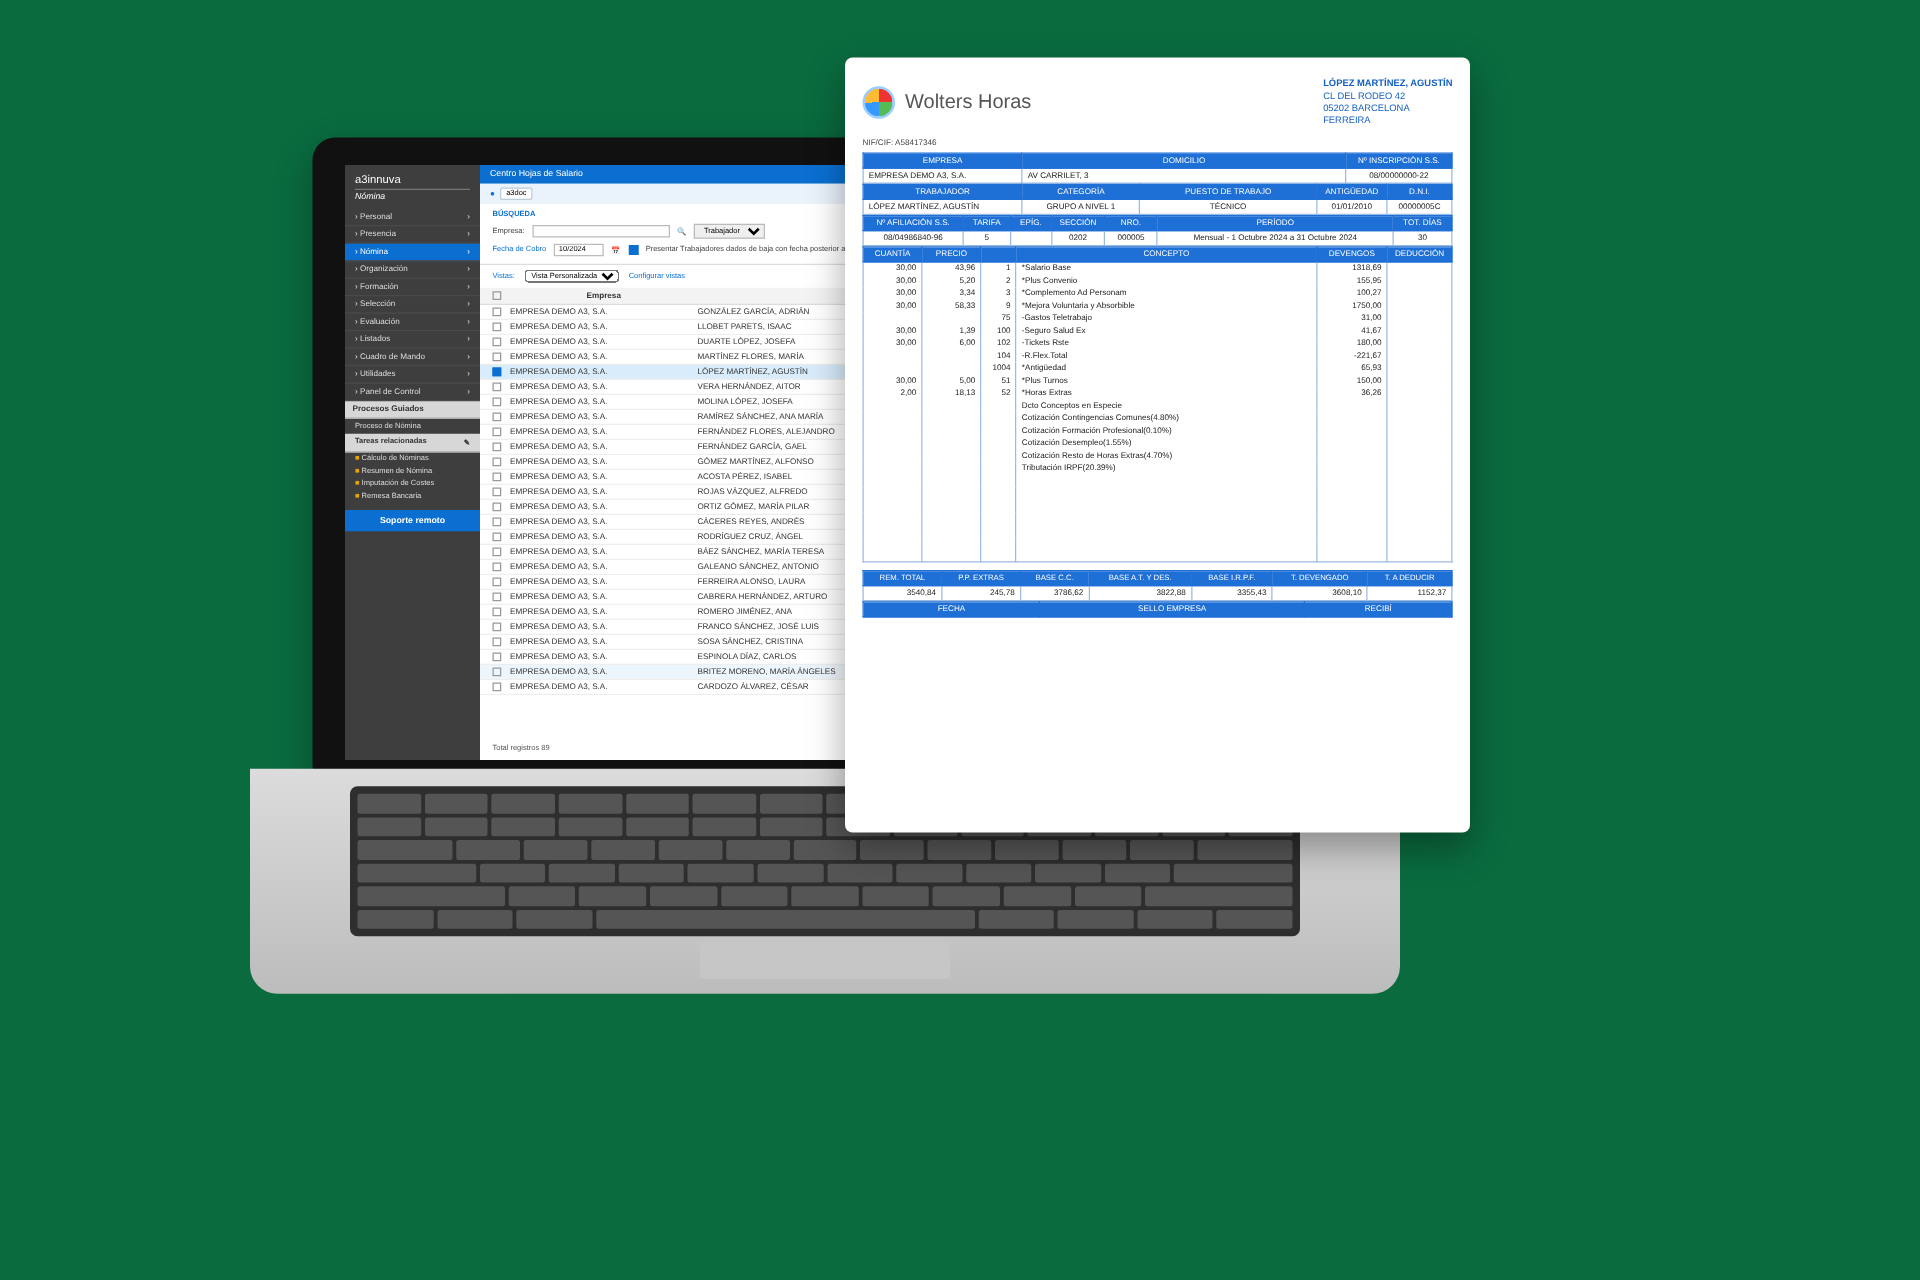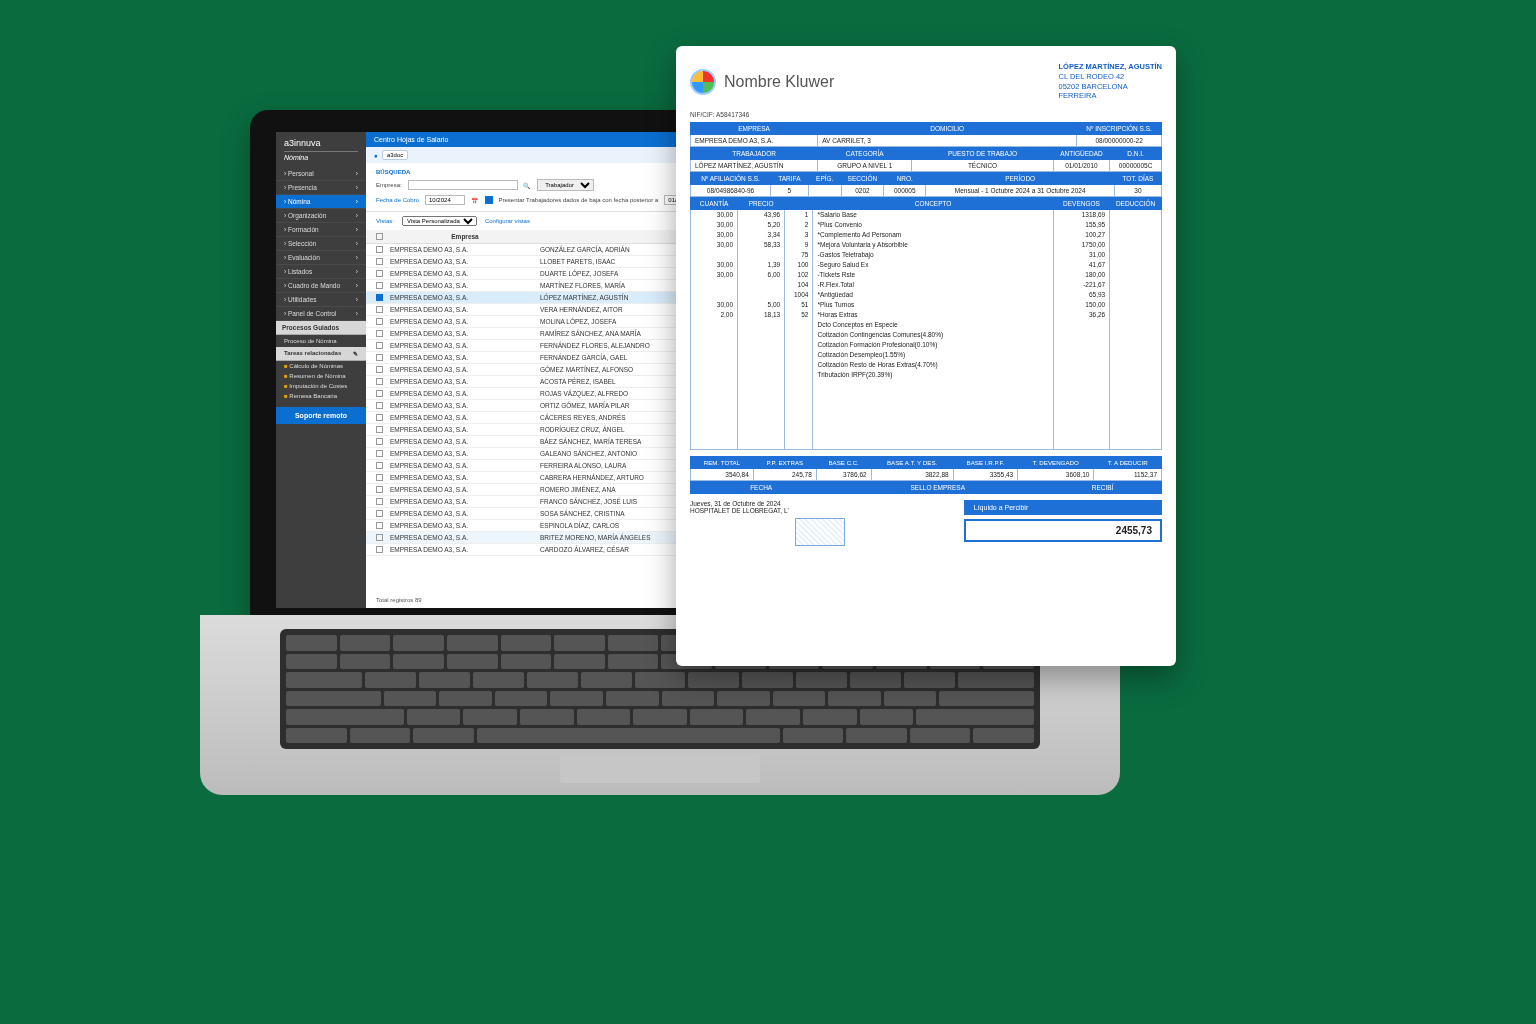--- a/index.html
+++ b/index.html
@@ -38,21 +38,21 @@
   .krow { display: flex; gap: 3px; }
   .key { flex: 1; background: #555; border-radius: 2px; }
   .trackpad {
     width: 200px; height: 30px; margin: 4px auto 0;
     background: #c6c6c6; border-radius: 3px;
   }
 
   
   .app { width: 100%; height: 100%; background: #fff; display: flex; font-size: 6.5px; }
   .sidebar {
-    width: 90px; background: #3e3e3e; color: #ddd;
+    width: 108px; background: #3e3e3e; color: #ddd;
     display: flex; flex-direction: column;
   }
   .brand { color: #fff; padding: 6px 8px; font-size: 9px; }
   .brand .sub { font-style: italic; font-size: 7px; border-top: 1px solid #777; margin-top: 3px; padding-top: 2px; }
   .nav { list-style: none; }
   .nav li {
     padding: 3px 8px; display: flex; justify-content: space-between;
     border-bottom: 1px solid #4a4a4a; cursor: pointer;
   }
   .nav li.active { background: #0a6fd1; color: #fff; }
@@ -500,21 +500,21 @@
         </div>
     </div>
     <div class="trackpad"></div>
   </div>
 </div>
 
 <div class="payslip">
   <div class="ps-head">
     <div class="ps-logo">
       <span class="wk-logo"></span>
-      <span>Nombre Kluwer</span>
+      <span>Wolters Horas</span>
     </div>
     <div class="ps-addr">
       <div class="nm">LÓPEZ MARTÍNEZ, AGUSTÍN</div>
       <div>CL DEL RODEO 42</div>
       <div>05202   BARCELONA</div>
       <div>FERREIRA</div>
     </div>
   </div>
   <div class="nif">NIF/CIF: A58417346</div>
 
@@ -806,24 +806,13 @@
   <table class="ps-table" style="margin-top:0">
     <tbody>
         <tr>
           <th style="width:30%">FECHA</th>
           <th>SELLO EMPRESA</th>
           <th style="width:25%">RECIBÍ</th>
         </tr>
   </tbody>
     </table>
 
-  <div class="ps-foot">
-    <div style="width:55%">
-      <div>Jueves, 31 de Octubre de 2024</div>
-      <div>HOSPITALET DE LLOBREGAT, L'</div>
-      <div class="stamp"></div>
-    </div>
-    <div style="width:42%">
-      <div class="liquido">Líquido a Percibir</div>
-      <div class="neto">2455,73</div>
-    </div>
-  </div>
 </div>
 
 </body></html>

